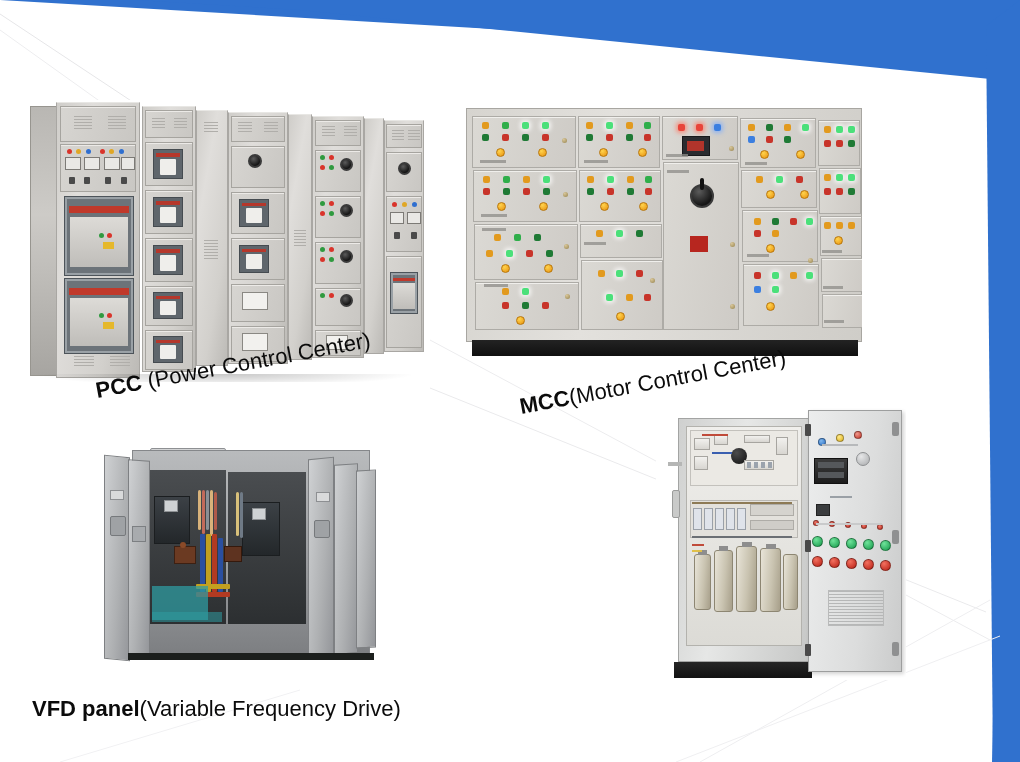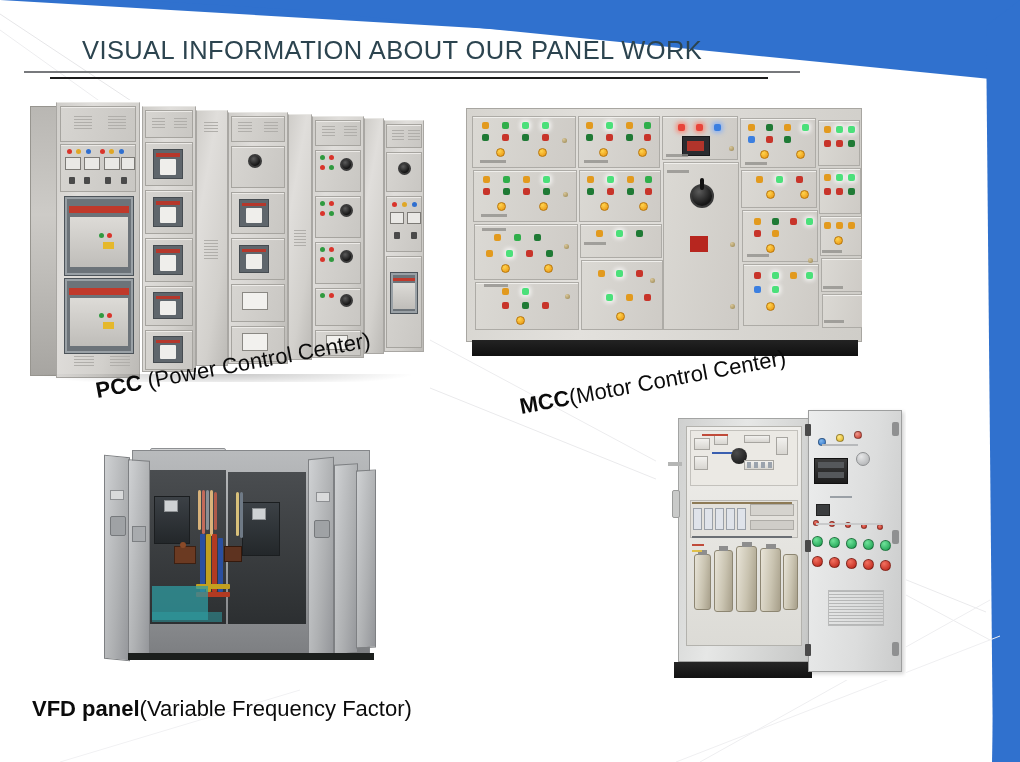--- a/index.html
+++ b/index.html
@@ -254,25 +254,20 @@
   <svg class="blue-shape" viewBox="0 0 1020 762" preserveAspectRatio="none" aria-hidden="true">
     <line x1="0" y1="14" x2="160" y2="120" stroke="#e6e6e8" stroke-width="1"></line>
     <line x1="0" y1="30" x2="210" y2="180" stroke="#ededef" stroke-width="1"></line>
     <line x1="430" y1="340" x2="990" y2="640" stroke="#ececee" stroke-width="1"></line>
     <line x1="986" y1="612" x2="430" y2="388" stroke="#eaeaec" stroke-width="1"></line>
     <line x1="700" y1="762" x2="990" y2="600" stroke="#eeeef0" stroke-width="1"></line>
     <line x1="1000" y1="636" x2="676" y2="762" stroke="#efeff1" stroke-width="1"></line>
     <line x1="60" y1="762" x2="300" y2="690" stroke="#f1f1f3" stroke-width="1"></line>
   </svg>
 
-  <div id="title-block">
-    <div id="page-title">VISUAL INFORMATION ABOUT OUR PANEL WORK</div>
-    <div id="rule-outer"></div>
-    <div id="rule-inner"></div>
-  </div>
 
   <div class="figure">
     <div class="photo" id="photo-pcc">
       <div class="pcc-stage">
 
         <div class="pcc-side" style="left:4px; top:6px; width:28px; height:270px;"></div>
 
         <div class="pcc-bay" style="left:30px; top:2px; width:84px; height:276px;"></div>
         <div class="pcc-door" style="left:34px; top:6px; width:76px; height:36px;"></div>
         <div class="pcc-vent" style="left:48px; top:16px; width:18px; height:14px;"></div>
@@ -639,21 +634,21 @@
 
       <div style="position:absolute; left:22px; top:56px; width:14px; height:10px; background:#d9dadb; border:1px solid #8d8f92;"></div>
       <div style="position:absolute; left:22px; top:82px; width:16px; height:20px; background:#9fa2a5; border:1px solid #76797c; border-radius:2px;"></div>
       <div style="position:absolute; left:44px; top:92px; width:14px; height:16px; background:#a8abae; border:1px solid #7c7f82;"></div>
       <div style="position:absolute; left:228px; top:58px; width:14px; height:10px; background:#d9dadb; border:1px solid #8d8f92;"></div>
       <div style="position:absolute; left:226px; top:86px; width:16px; height:18px; background:#9fa2a5; border:1px solid #76797c; border-radius:2px;"></div>
 
       <div class="vfd-floor"></div>
     </div>
     <div class="caption" id="cap-vfd">
-      <span class="bold">VFD panel</span><span class="reg">(Variable Frequency Factor)</span>
+      <span class="bold">VFD panel</span><span class="reg">(Variable Frequency Drive)</span>
     </div>
   </div>
 
   <div class="figure">
     <div class="photo" id="photo-apfc">
 
       <div class="apfc-cab"></div>
       <div class="apfc-interior"></div>
       <div class="apfc-base"></div>
 

